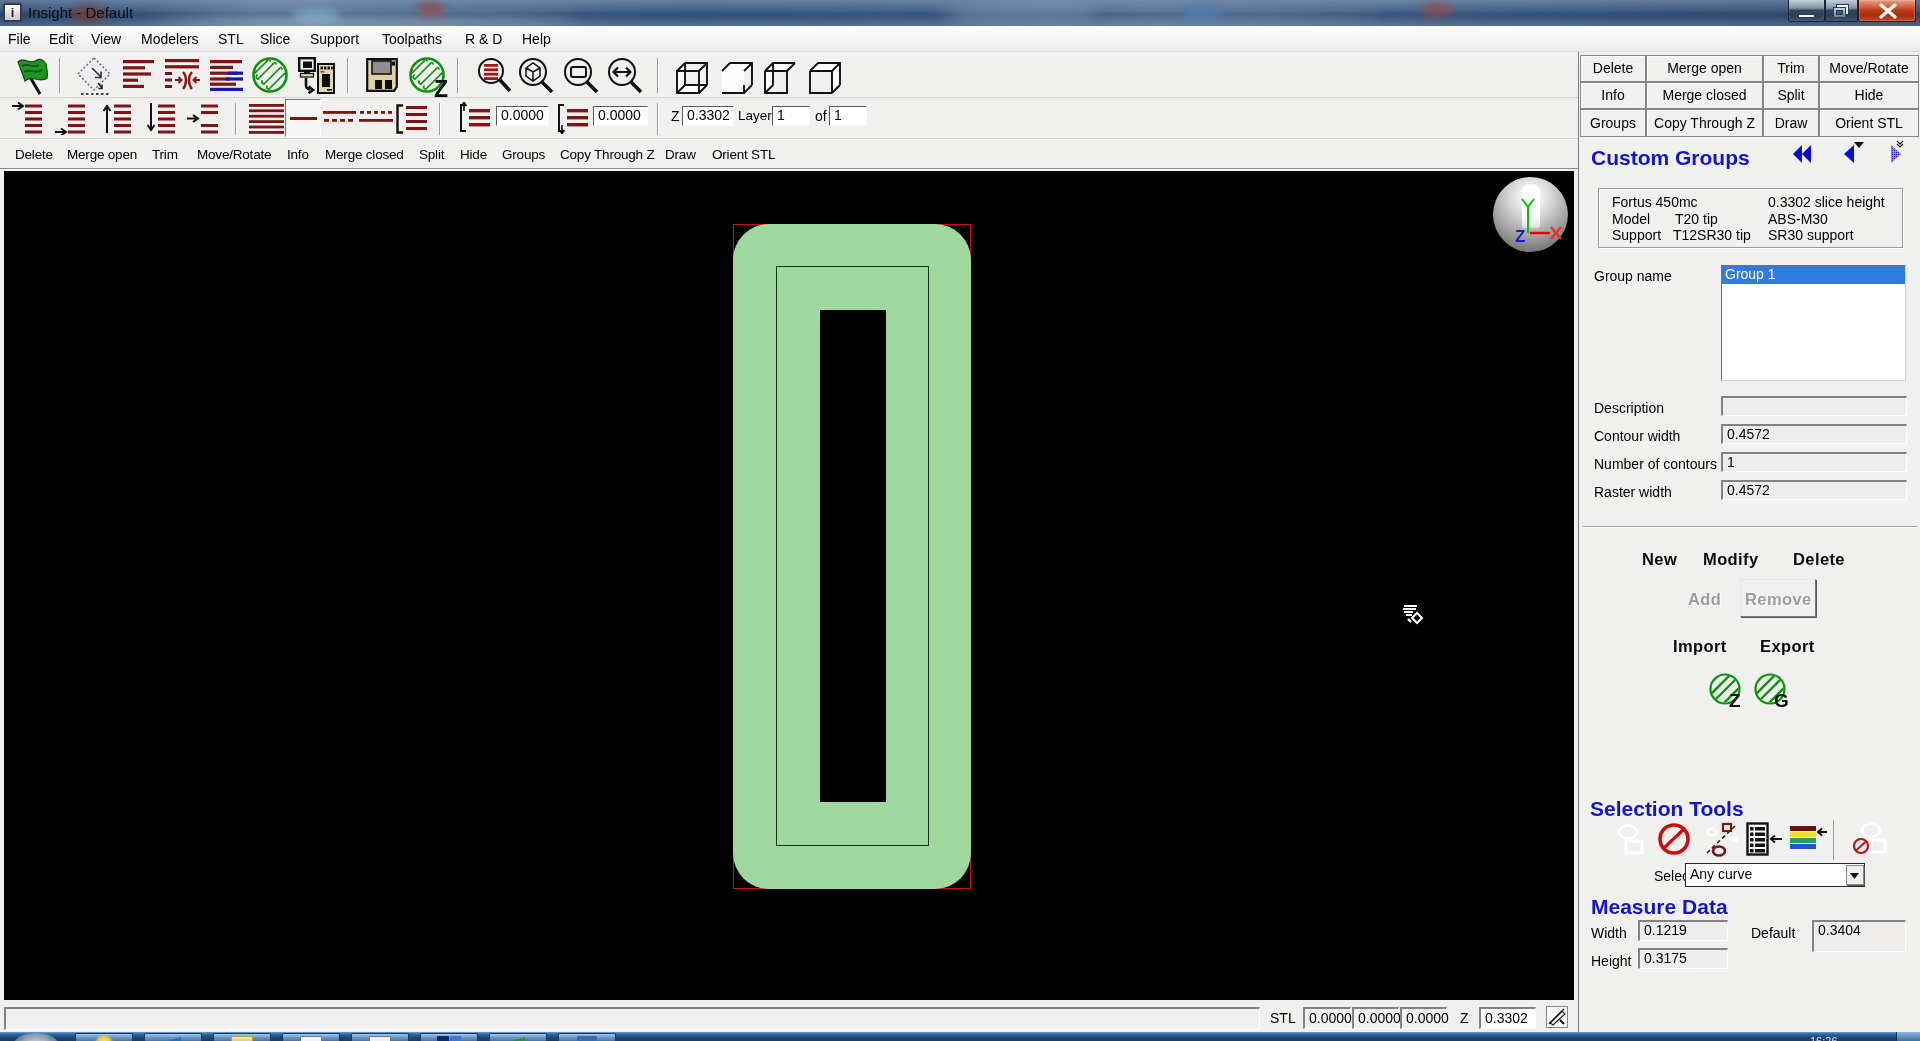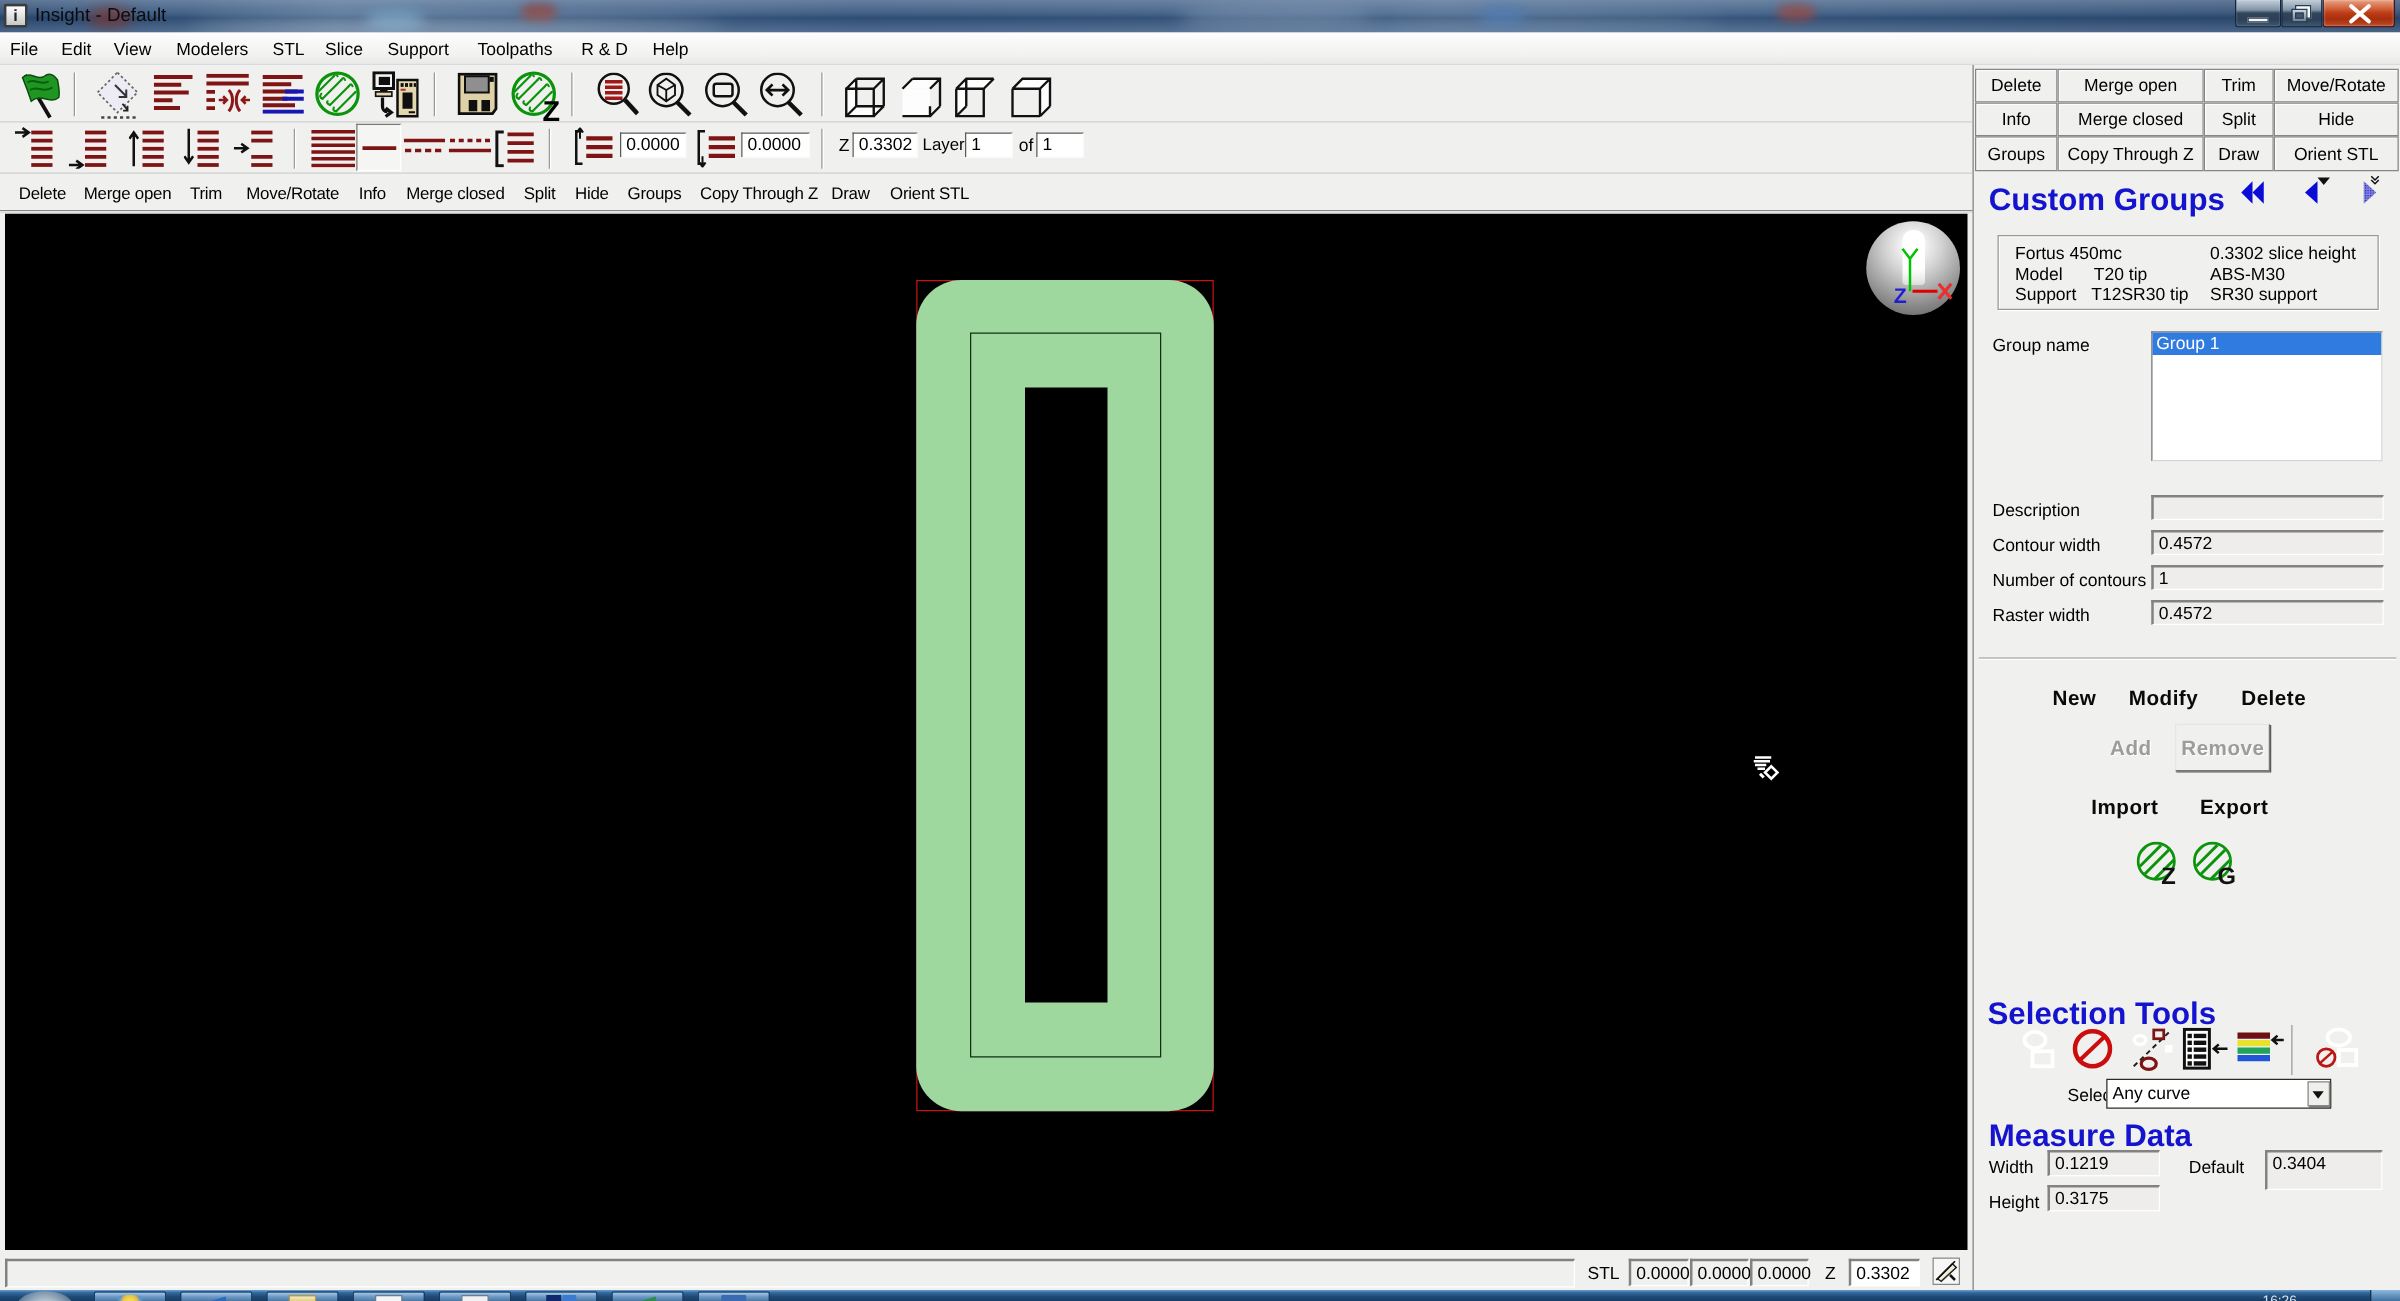--- a/index.html
+++ b/index.html
@@ -4,21 +4,21 @@
 <style>
 * { margin:0; padding:0; box-sizing:border-box; }
 html,body { width:1920px; height:1041px; overflow:hidden; }
 body { font-family:"Liberation Sans", sans-serif; font-size:15px; color:#000; position:relative; background:#f0f0ee; }
 .abs { position:absolute; }
 .lbl { position:absolute; white-space:nowrap; font-size:14px; color:#000; }
 .sep1 { position:absolute; width:2px; border-left:1px solid #9a9a9a; border-right:1px solid #fff; }
 .fld { position:absolute; background:#fff; border-top:1px solid #5a5a5a; border-left:1px solid #5a5a5a; border-right:1px solid #fbfbfb; border-bottom:1px solid #fbfbfb; font-size:14px; padding-left:4px; white-space:nowrap; }
 .sunk { position:absolute; border-top:2px solid #828282; border-left:2px solid #828282; border-bottom:1px solid #fff; border-right:1px solid #fff; background:#eeedeb; font-size:14px; padding-left:4px; white-space:nowrap; }
 .gbtn { position:absolute; background:#f0f0ee; border:1px solid #868686; box-shadow:inset 1px 1px 0 #fcfcfc; text-align:center; font-size:14px; }
-.bluehead { position:absolute; color:#1414cf; font-weight:bold; font-size:25px; white-space:nowrap; }
+.bluehead { position:absolute; color:#1414cf; font-weight:bold; font-size:21px; white-space:nowrap; }
 .bold16 { position:absolute; font-weight:bold; font-size:16.5px; letter-spacing:0.4px; white-space:nowrap; color:#0a0a0a; }
 </style>
 </head>
 <body>
 
 <div class="abs" id="titlebar" style="left:0;top:0;width:1920px;height:26px;background:linear-gradient(90deg,#2a4a74 0%,#36577f 8%,#4e6e94 14%,#42628a 22%,#33537d 36%,#3a5a83 50%,#486890 60%,#3d5e86 70%,#33537c 82%,#2c4b73 94%,#284870 100%);overflow:hidden;">
   <div class="abs" style="left:0;top:0;width:1920px;height:26px;background:linear-gradient(180deg,rgba(255,255,255,0.25) 0%,rgba(255,255,255,0.08) 40%,rgba(0,0,0,0.08) 55%,rgba(255,255,255,0.15) 100%);"></div>
   <div class="abs" style="left:70px;top:6px;width:36px;height:16px;background:rgba(125,55,48,0.75);border-radius:50%;filter:blur(5px);"></div>
   <div class="abs" style="left:292px;top:8px;width:48px;height:16px;background:rgba(120,170,205,0.65);border-radius:50%;filter:blur(5px);"></div>
   <div class="abs" style="left:417px;top:3px;width:28px;height:14px;background:rgba(150,60,48,0.7);border-radius:40%;filter:blur(4px);"></div>
@@ -427,21 +427,21 @@
       <div class="lbl" style="left:169px;top:5px;text-align:center;">0.3302 slice height</div>
     <div class="lbl" style="left:13px;top:22px;">Model</div>
       <div class="lbl" style="left:60px;top:22px;margin-left:16px;">T20 tip</div>
       <div class="lbl" style="left:169px;top:22px;">ABS-M30</div>
     <div class="lbl" style="left:13px;top:38px;">Support</div>
       <div class="lbl" style="left:74px;top:38px;">T12SR30 tip</div>
       <div class="lbl" style="left:169px;top:38px;">SR30 support</div>
   </div>
 
   <div class="lbl" style="left:15px;top:216px;">Group name</div>
-  <div class="abs" style="left:142px;top:213px;width:185px;height:104px;background:#fff;border-top:1px solid #707070;border-left:1px solid #707070;border-bottom:1px solid #d4d4d4;border-right:1px solid #d4d4d4;">
+  <div class="abs" style="left:142px;top:213px;width:185px;height:116px;background:#fff;border-top:1px solid #707070;border-left:1px solid #707070;border-bottom:1px solid #d4d4d4;border-right:1px solid #d4d4d4;">
     <div class="abs" style="left:0;top:0;width:183px;height:18px;background:#2f7be0;color:#fff;font-size:14px;padding-left:3px;">Group 1</div>
   </div>
 
   <div class="lbl" style="left:15px;top:348px;">Description</div>
   <div class="sunk" style="left:142px;top:344px;width:186px;height:20px;"></div>
   <div class="lbl" style="left:15px;top:376px;">Contour width</div>
   <div class="sunk" style="left:142px;top:372px;width:186px;height:20px;padding-top:0px;">0.4572</div>
   <div class="lbl" style="left:15px;top:404px;">Number of contours</div>
   <div class="sunk" style="left:142px;top:400px;width:186px;height:20px;padding-top:0px;">1</div>
   <div class="lbl" style="left:15px;top:432px;">Raster width</div>

